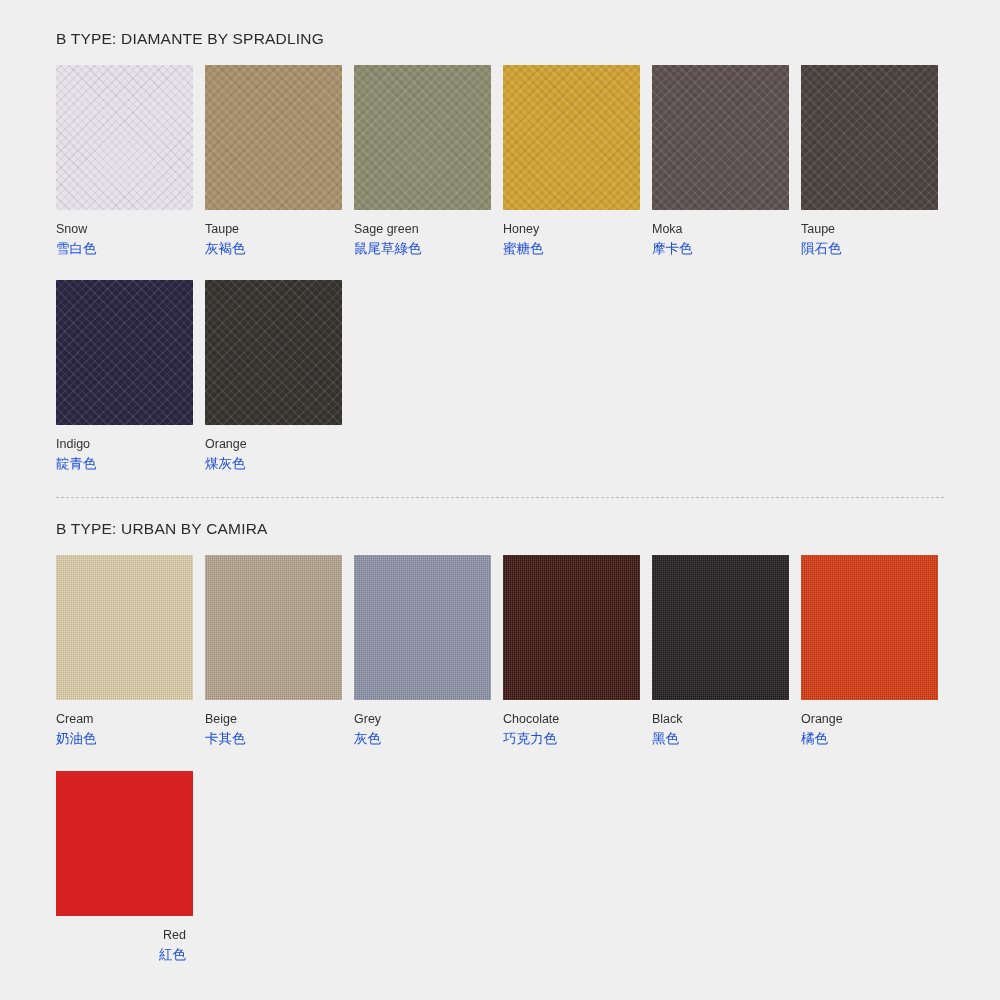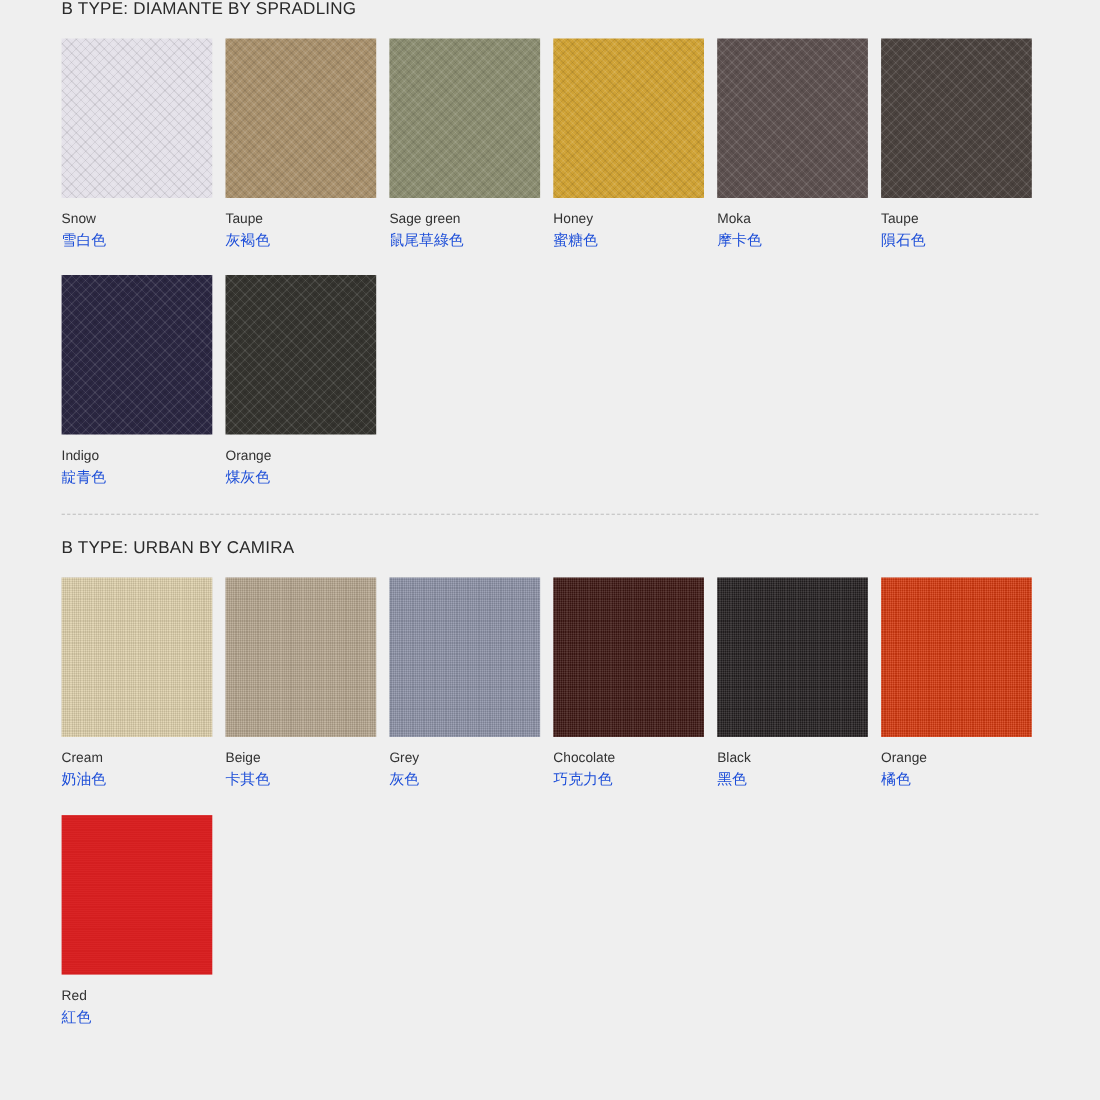--- a/index.html
+++ b/index.html
@@ -36,21 +36,21 @@
   .section-title {
     font-size: 15.5px;
     font-weight: 400;
     letter-spacing: 0.2px;
     color: #2a2a2a;
     margin: 0;
     padding: 0;
     white-space: nowrap;
   }
 
-  .section-one .section-title { }
+  .section-one .section-title { padding-top: 30px; }
   .section-two .section-title { padding-top: 22px; }
 
   
   .swatch-grid {
     display: grid;
     grid-template-columns: repeat(6, 137px);
     column-gap: 12px;
     row-gap: 0;
     margin-top: 17px;
   }
@@ -268,21 +268,21 @@
         <div class="swatch-chip weave-urban" style="background-color: rgb(214, 57, 15);"></div>
         <div class="swatch-labels">
           <div class="swatch-name-en">Orange</div>
           <div class="swatch-name-zh">橘色</div>
         </div>
       </div>
     </div>
 
     <div class="row-gap-spacer"></div>
 
-    <div class="swatch-grid" style="margin-top:0;">
+    <div class="swatch-grid" style="margin-top:0;text-align:right;">
       <div class="swatch-cell">
         <div class="swatch-chip weave-flat" style="background-color: rgb(216, 31, 32);"></div>
         <div class="swatch-labels">
           <div class="swatch-name-en">Red</div>
           <div class="swatch-name-zh">紅色</div>
         </div>
       </div>
     </div>
   </div>
 

